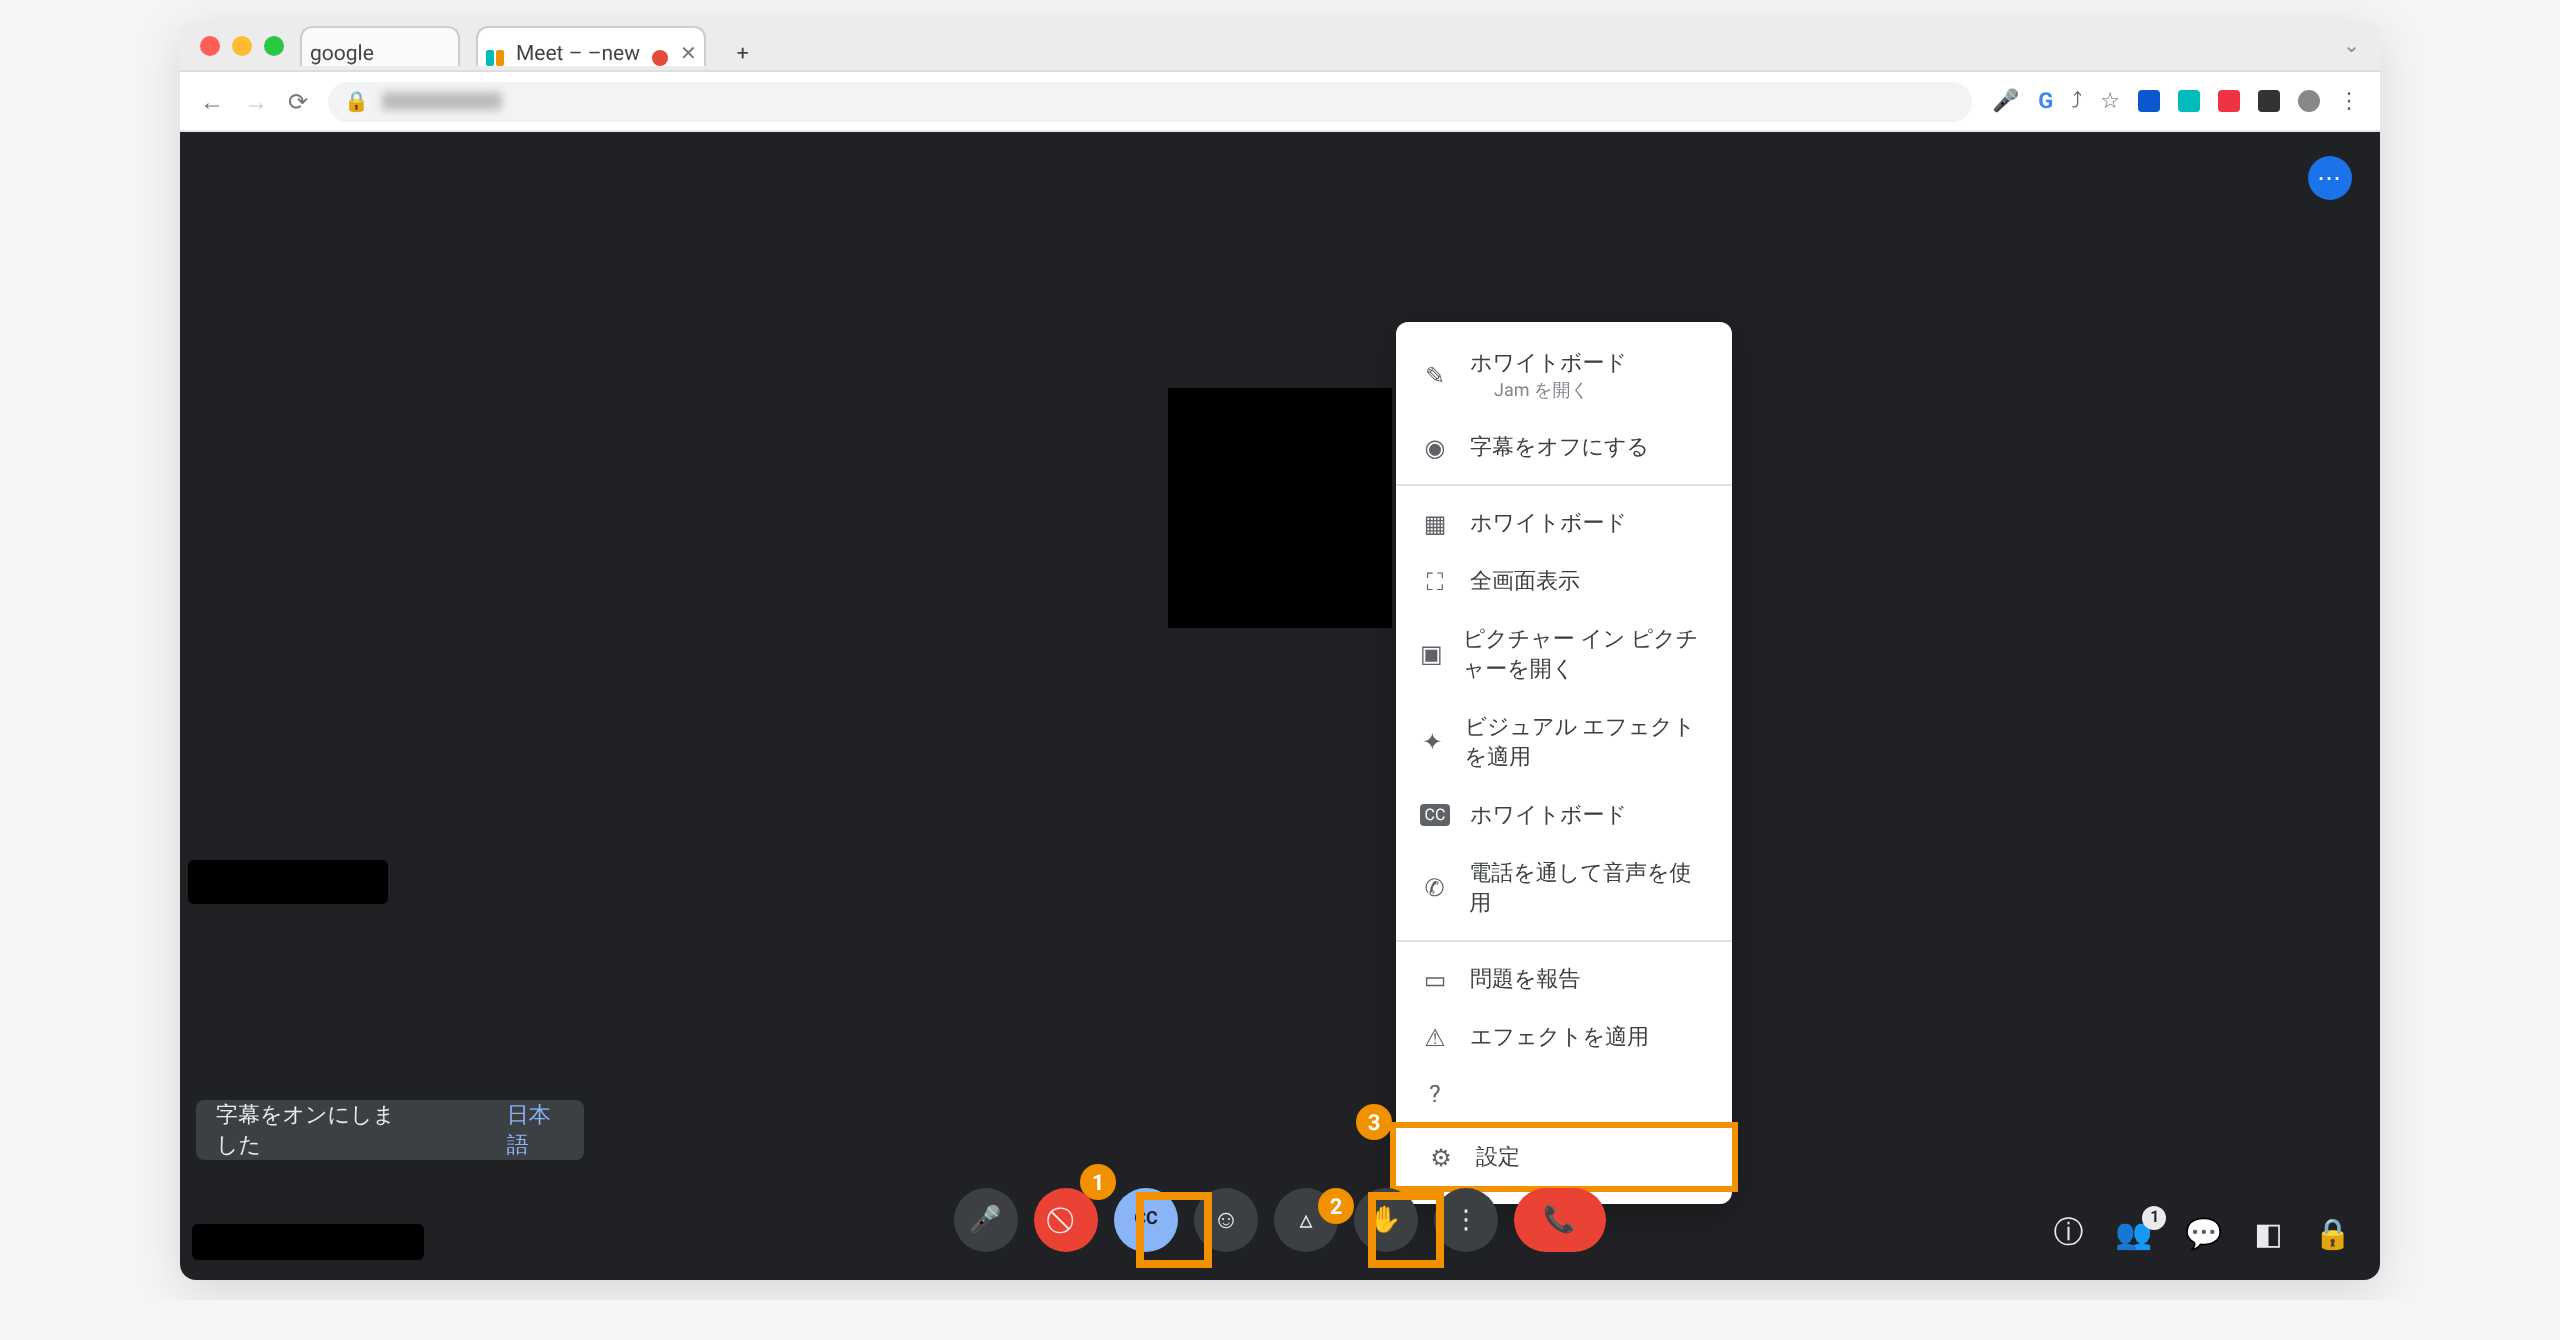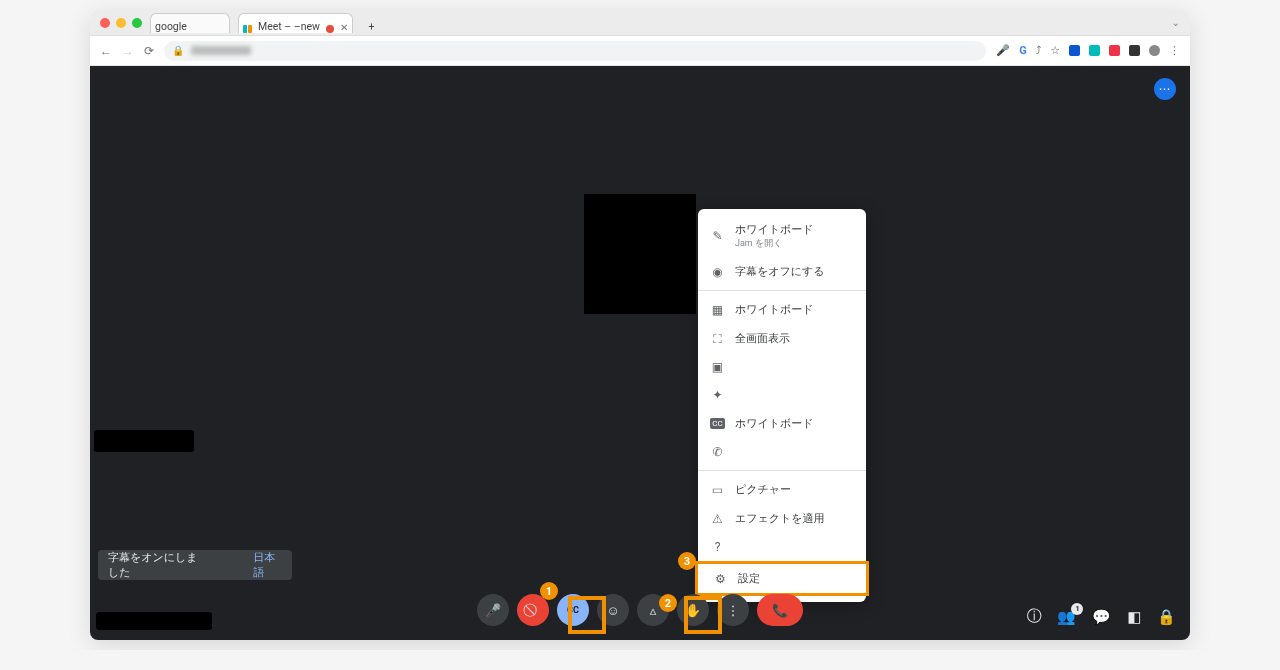--- a/index.html
+++ b/index.html
@@ -121,21 +121,21 @@
     position:absolute; width:168px; background:#fff; border-radius:6px;
     box-shadow:0 4px 18px rgba(0,0,0,.28);
     padding:6px 0; color:#3c4043; font-size:11px;
     right:324px; bottom:38px;
   }
   .mitem{
     display:flex; align-items:center; gap:10px; padding:7px 12px;
     cursor:default;
   }
   .mitem .mi{width:15px; text-align:center; color:#5f6368; font-size:12px;}
-  .mitem .sub{font-size:9px; color:#80868b; display:block;}
+  .mitem .sub{font-size:9px; color:#80868b; display:block;margin-left:12px;}
   .msep{height:1px; background:#e0e0e0; margin:4px 0;}
   .mitem.settings{
     border:3px solid #f29100; margin:0 -3px; padding:7px 15px;
   }
   
   .anno{
     width:18px;height:18px;border-radius:50%;background:#f29100;color:#fff;
     font-weight:700;font-size:11px;display:flex;align-items:center;justify-content:center;
     position:absolute;
   }
@@ -225,35 +225,38 @@
       <div class="mitem">
         <span class="mi">▦</span>
         <span>ホワイトボード</span>
       </div>
       <div class="mitem">
         <span class="mi">⛶</span>
         <span>全画面表示</span>
       </div>
       <div class="mitem">
         <span class="mi">▣</span>
+        <span>ピクチャー イン ピクチャーを開く</span>
       </div>
       <div class="mitem">
         <span class="mi">✦</span>
+        <span>ビジュアル エフェクトを適用</span>
       </div>
       <div class="mitem">
         <span class="mi" style="font-size:8px;background:#5f6368;color:#fff;border-radius:2px;padding:1px 2px;">CC</span>
         <span>ホワイトボード</span>
       </div>
       <div class="mitem">
         <span class="mi">✆</span>
+        <span>電話を通して音声を使用</span>
       </div>
       <div class="msep"></div>
       <div class="mitem">
         <span class="mi">▭</span>
-        <span>ピクチャー</span>
+        <span>問題を報告</span>
       </div>
       <div class="mitem">
         <span class="mi">⚠</span>
         <span>エフェクトを適用</span>
       </div>
       <div class="mitem">
         <span class="mi">?</span>
       </div>
       <div class="mitem settings">
         <span class="mi">⚙</span>

